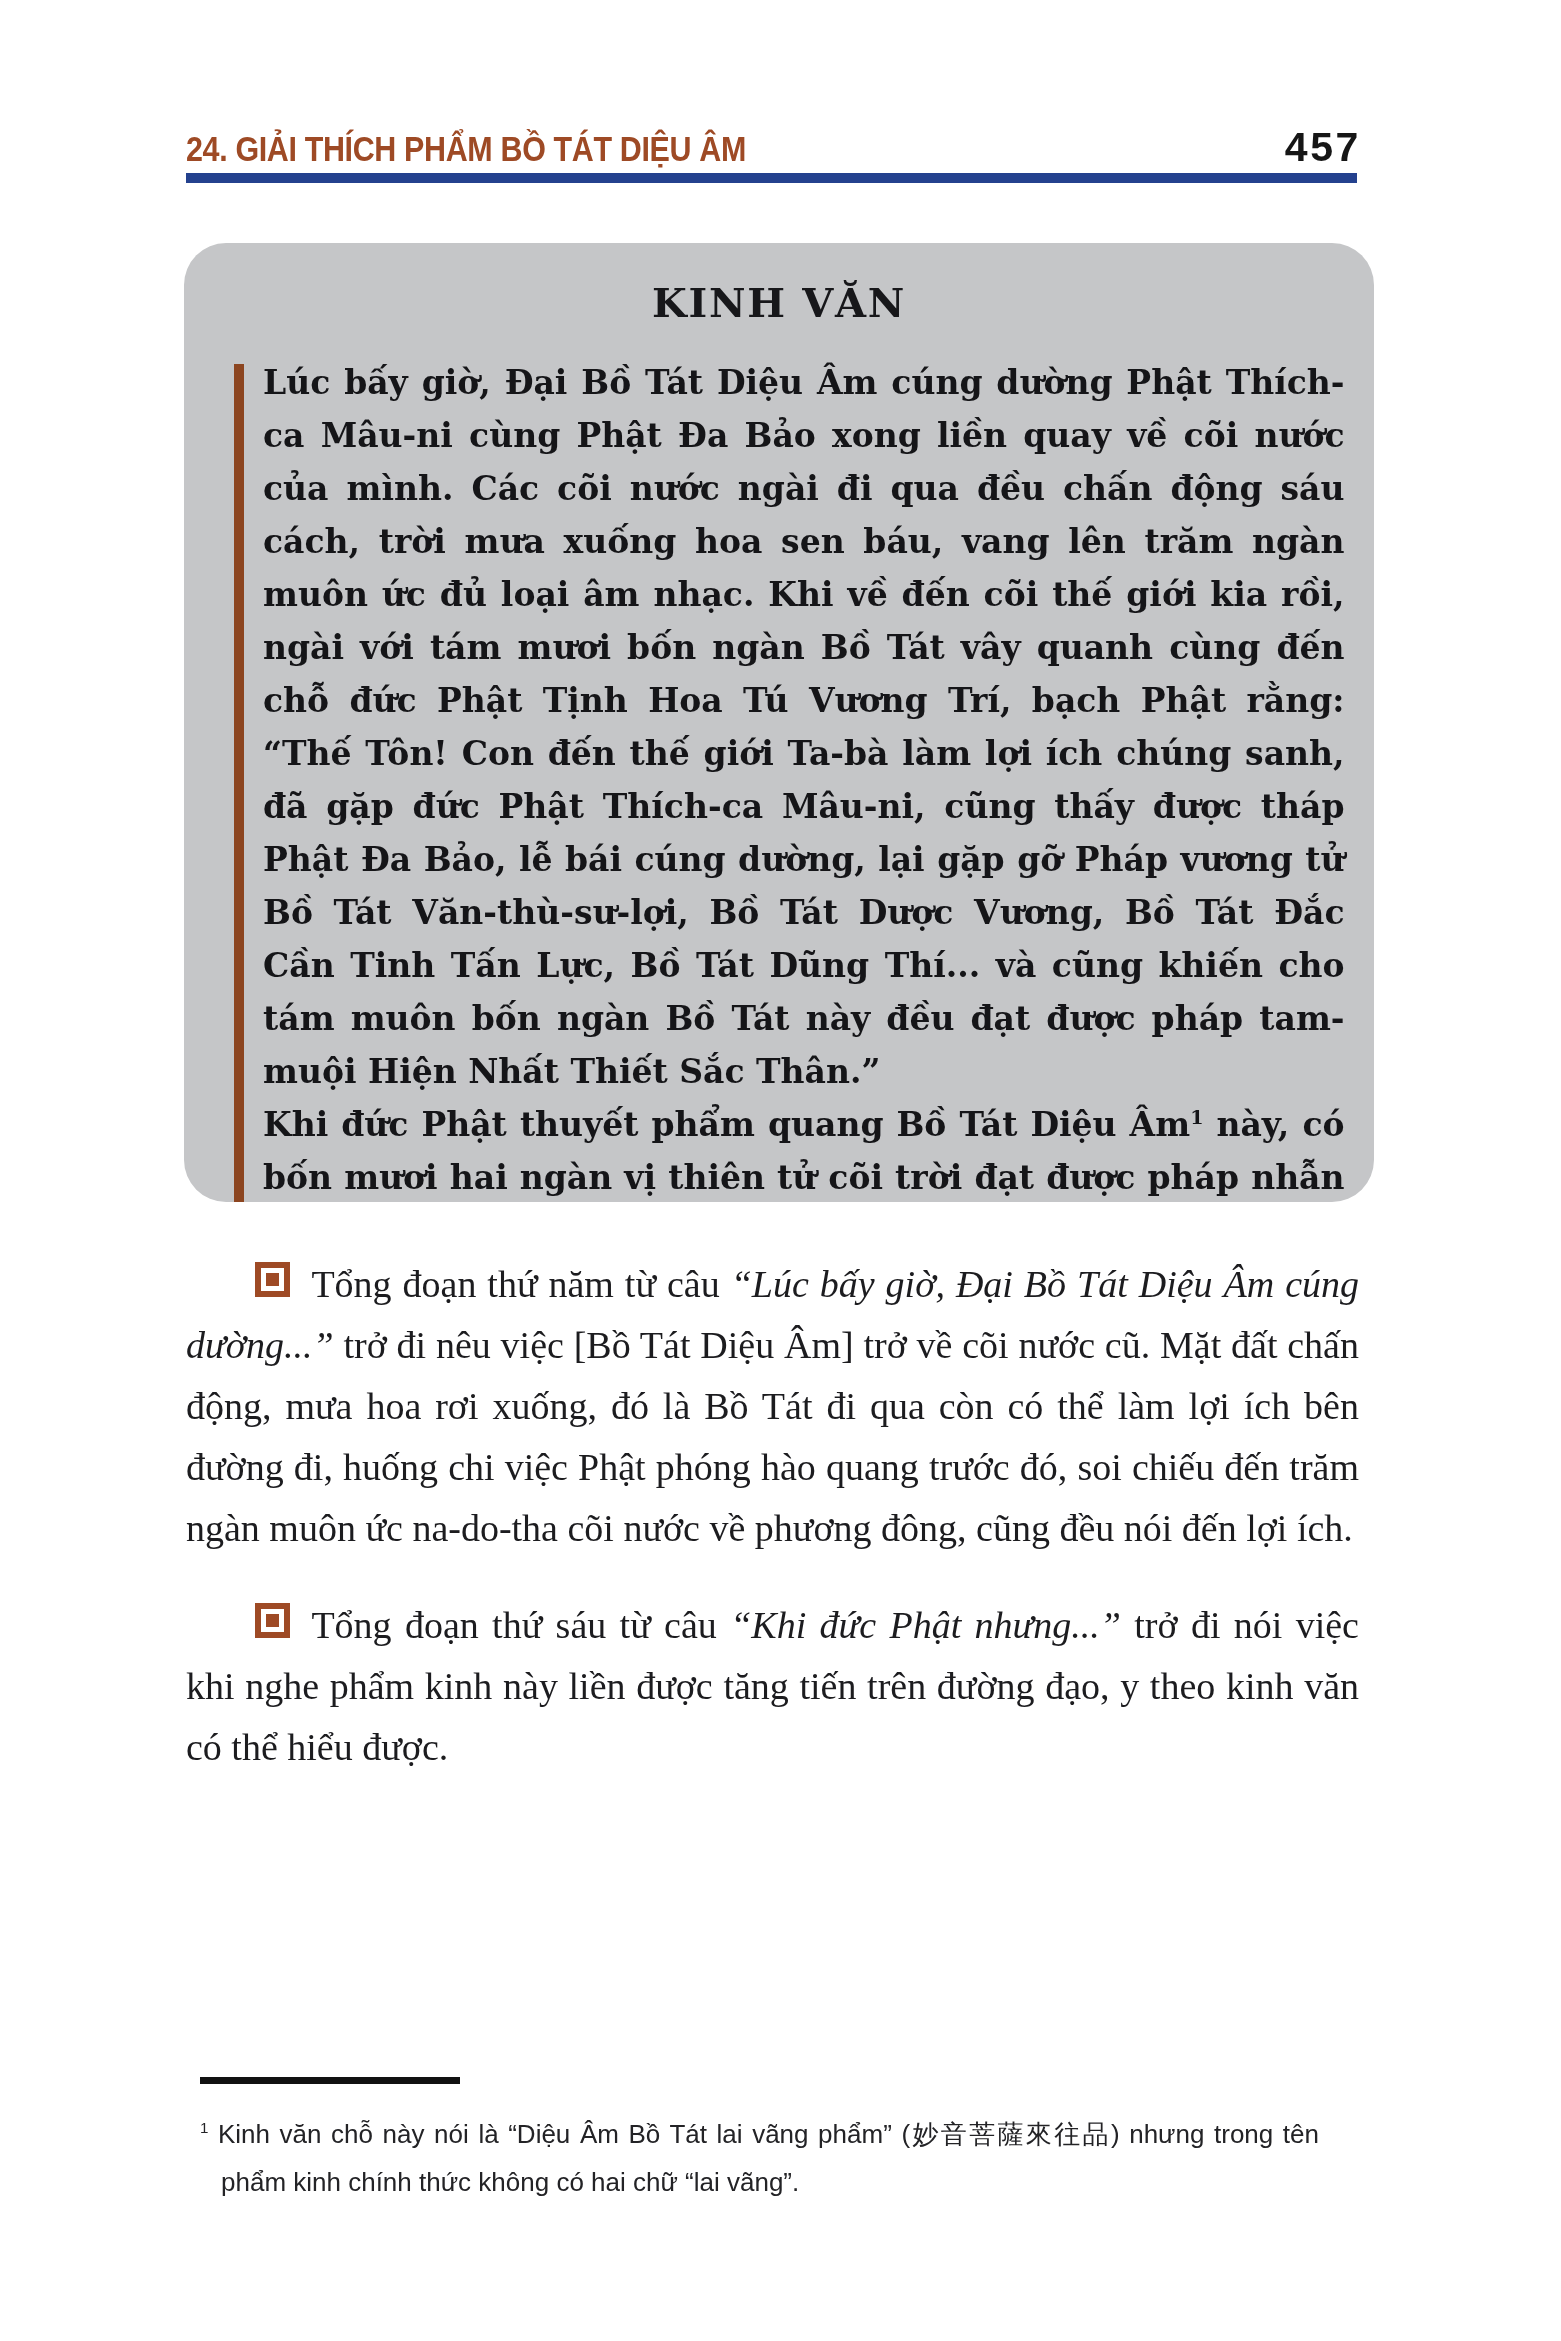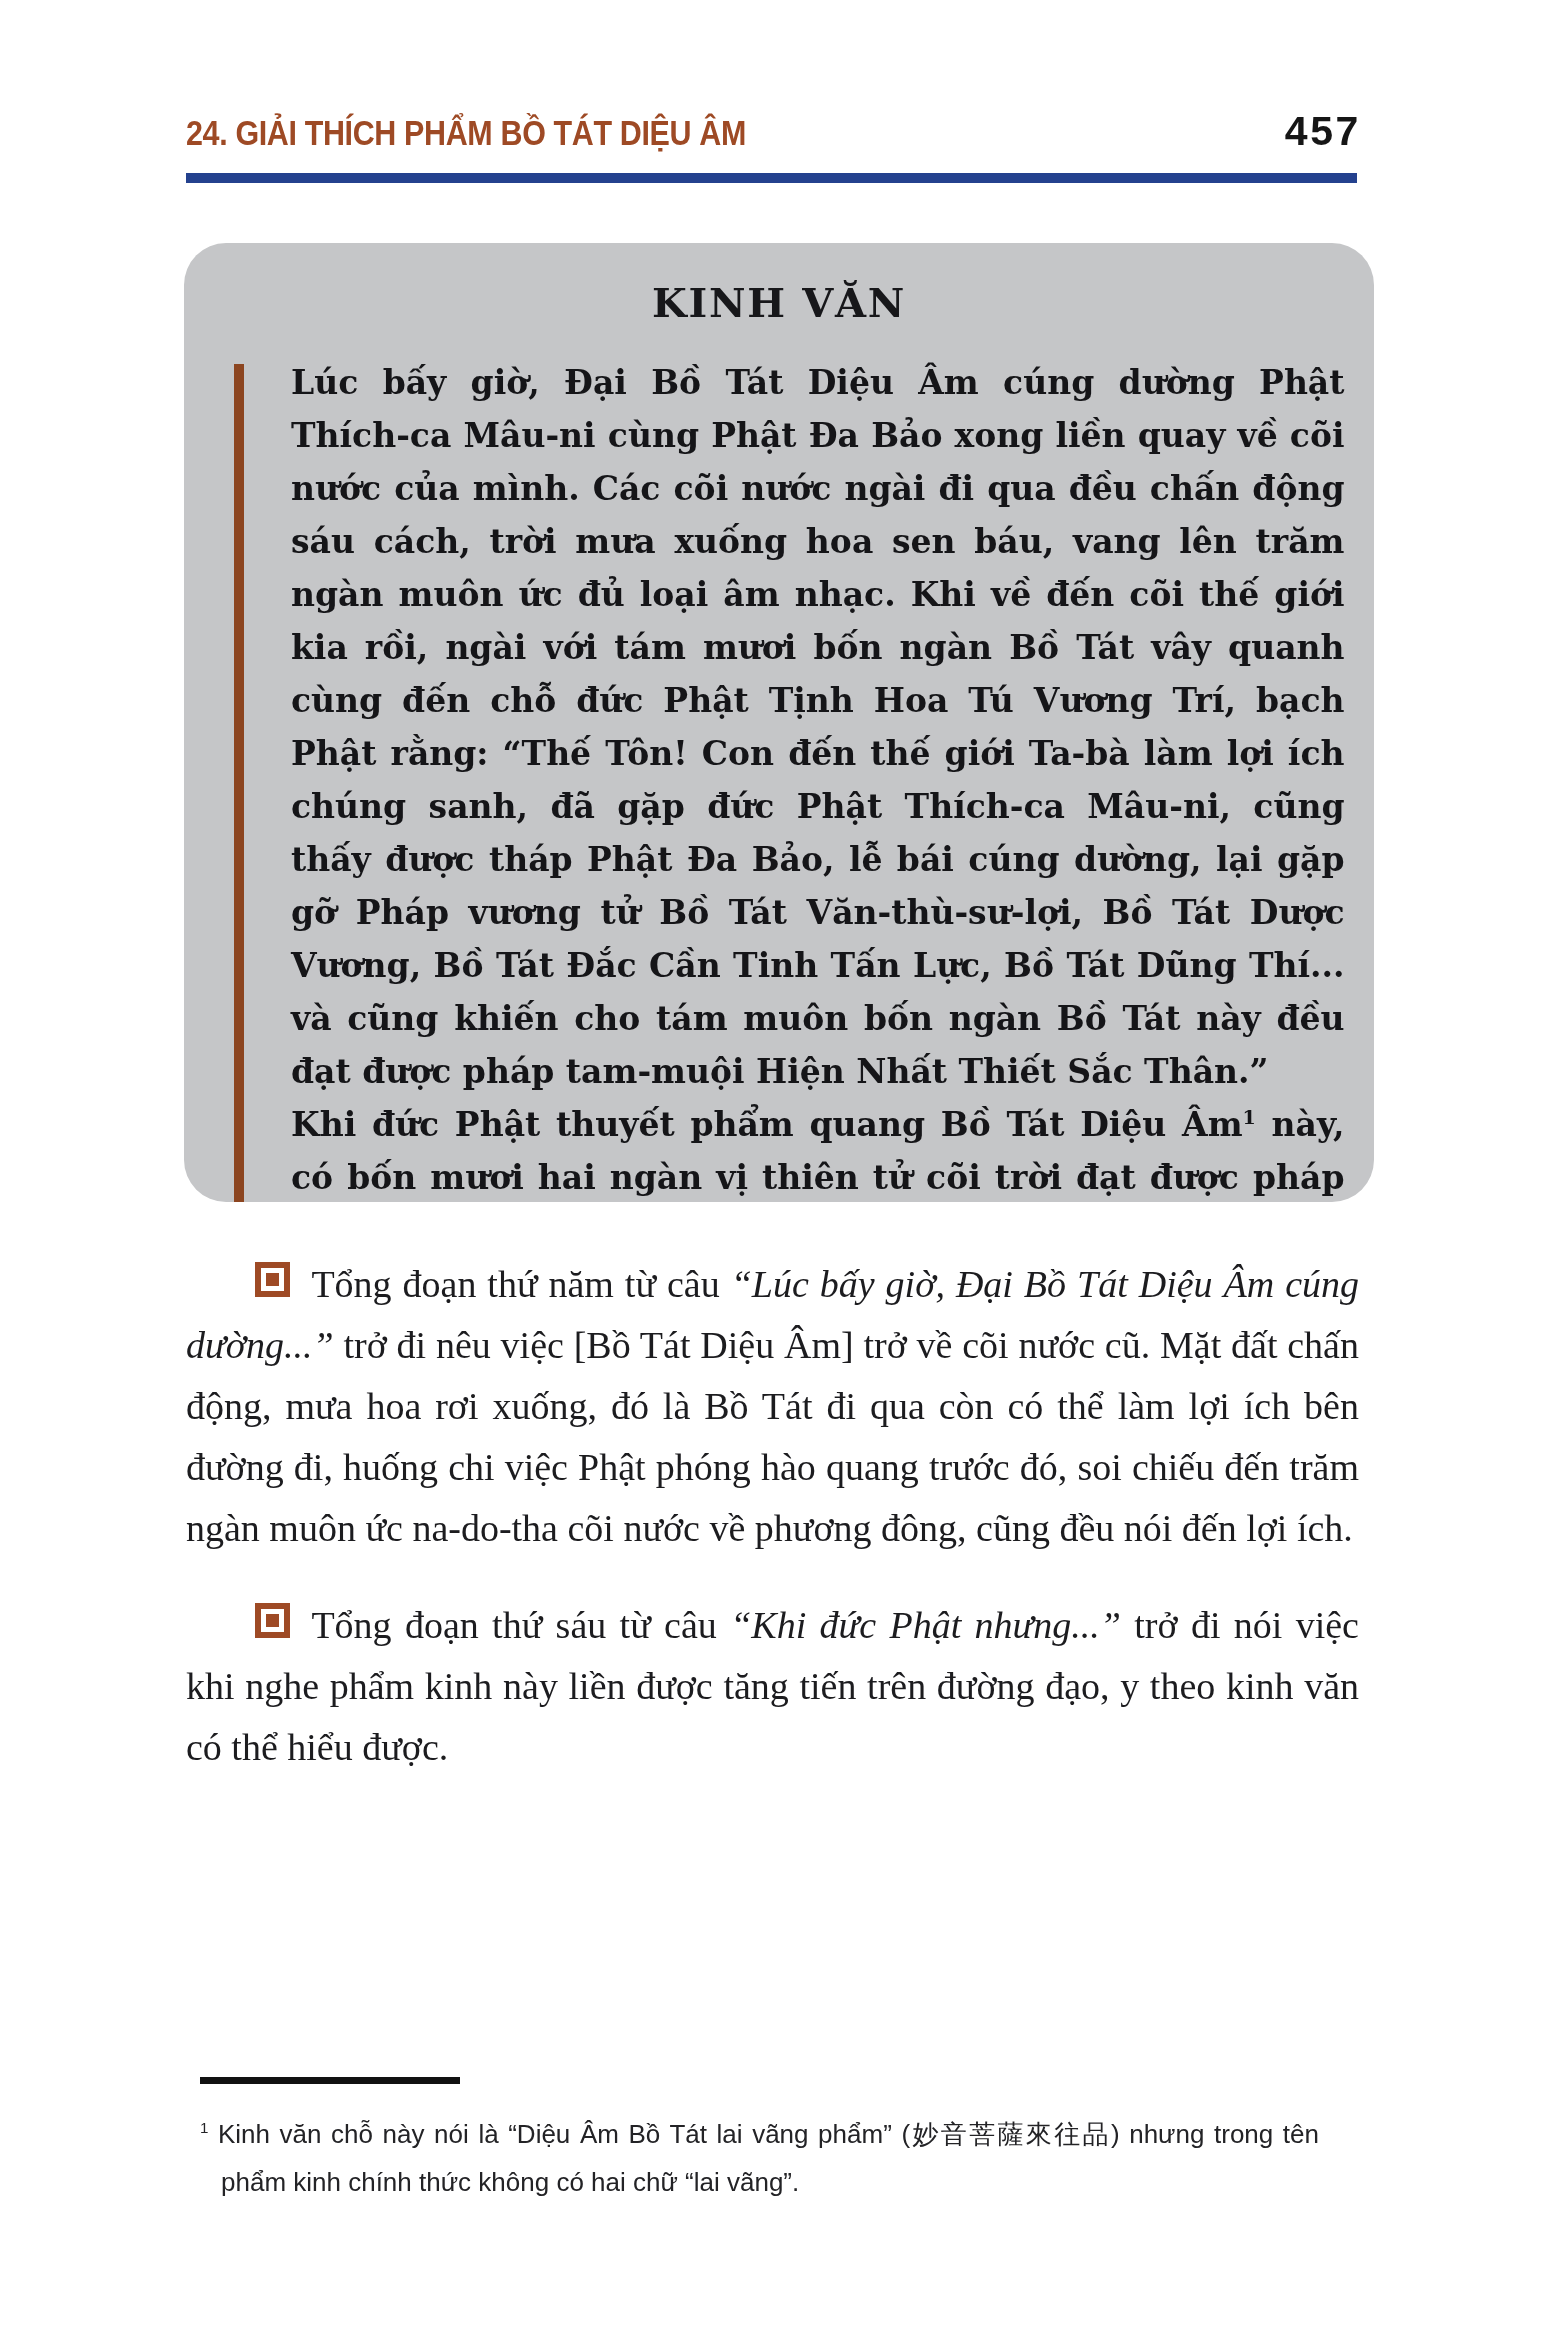--- a/index.html
+++ b/index.html
@@ -8,21 +8,21 @@
     width: 1561px; height: 2342px;
     background: #ffffff;
     overflow: hidden;
     color: var(--text, #1b1b1b);
     font-family: "DejaVu Serif", serif;
   }
 
   
   .running-header {
     position: absolute;
-    left: 186px; right: 200px; top: 108px;
+    left: 186px; right: 200px; top: 124px;
     display: flex; justify-content: space-between; align-items: baseline;
   }
   .chapter-title {
     font-family: "Liberation Sans", sans-serif;
     font-weight: bold;
     font-size: 35px;
     color: var(--accent-brown, #9e4a25);
     letter-spacing: -0.4px;
     white-space: nowrap;
     transform: scaleX(0.87);
@@ -55,21 +55,21 @@
     text-align: center;
     padding-top: 36px;
     font-weight: bold;
     font-size: 40px;
     letter-spacing: 1.7px;
     color: #17171a;
   }
   .kinh-quote {
     position: relative;
     margin: 29.5px 29.5px 0 50px;
-    padding-left: 57px;
+    padding-left: 29px;
   }
   .quote-accent-bar {
     position: absolute;
     left: 0; top: 8.7px; bottom: 5.2px;
     width: 9.5px;
     background: var(--quote-bar, #8c4520);
   }
   .kinh-quote p {
     margin: 0;
     font-weight: bold;

